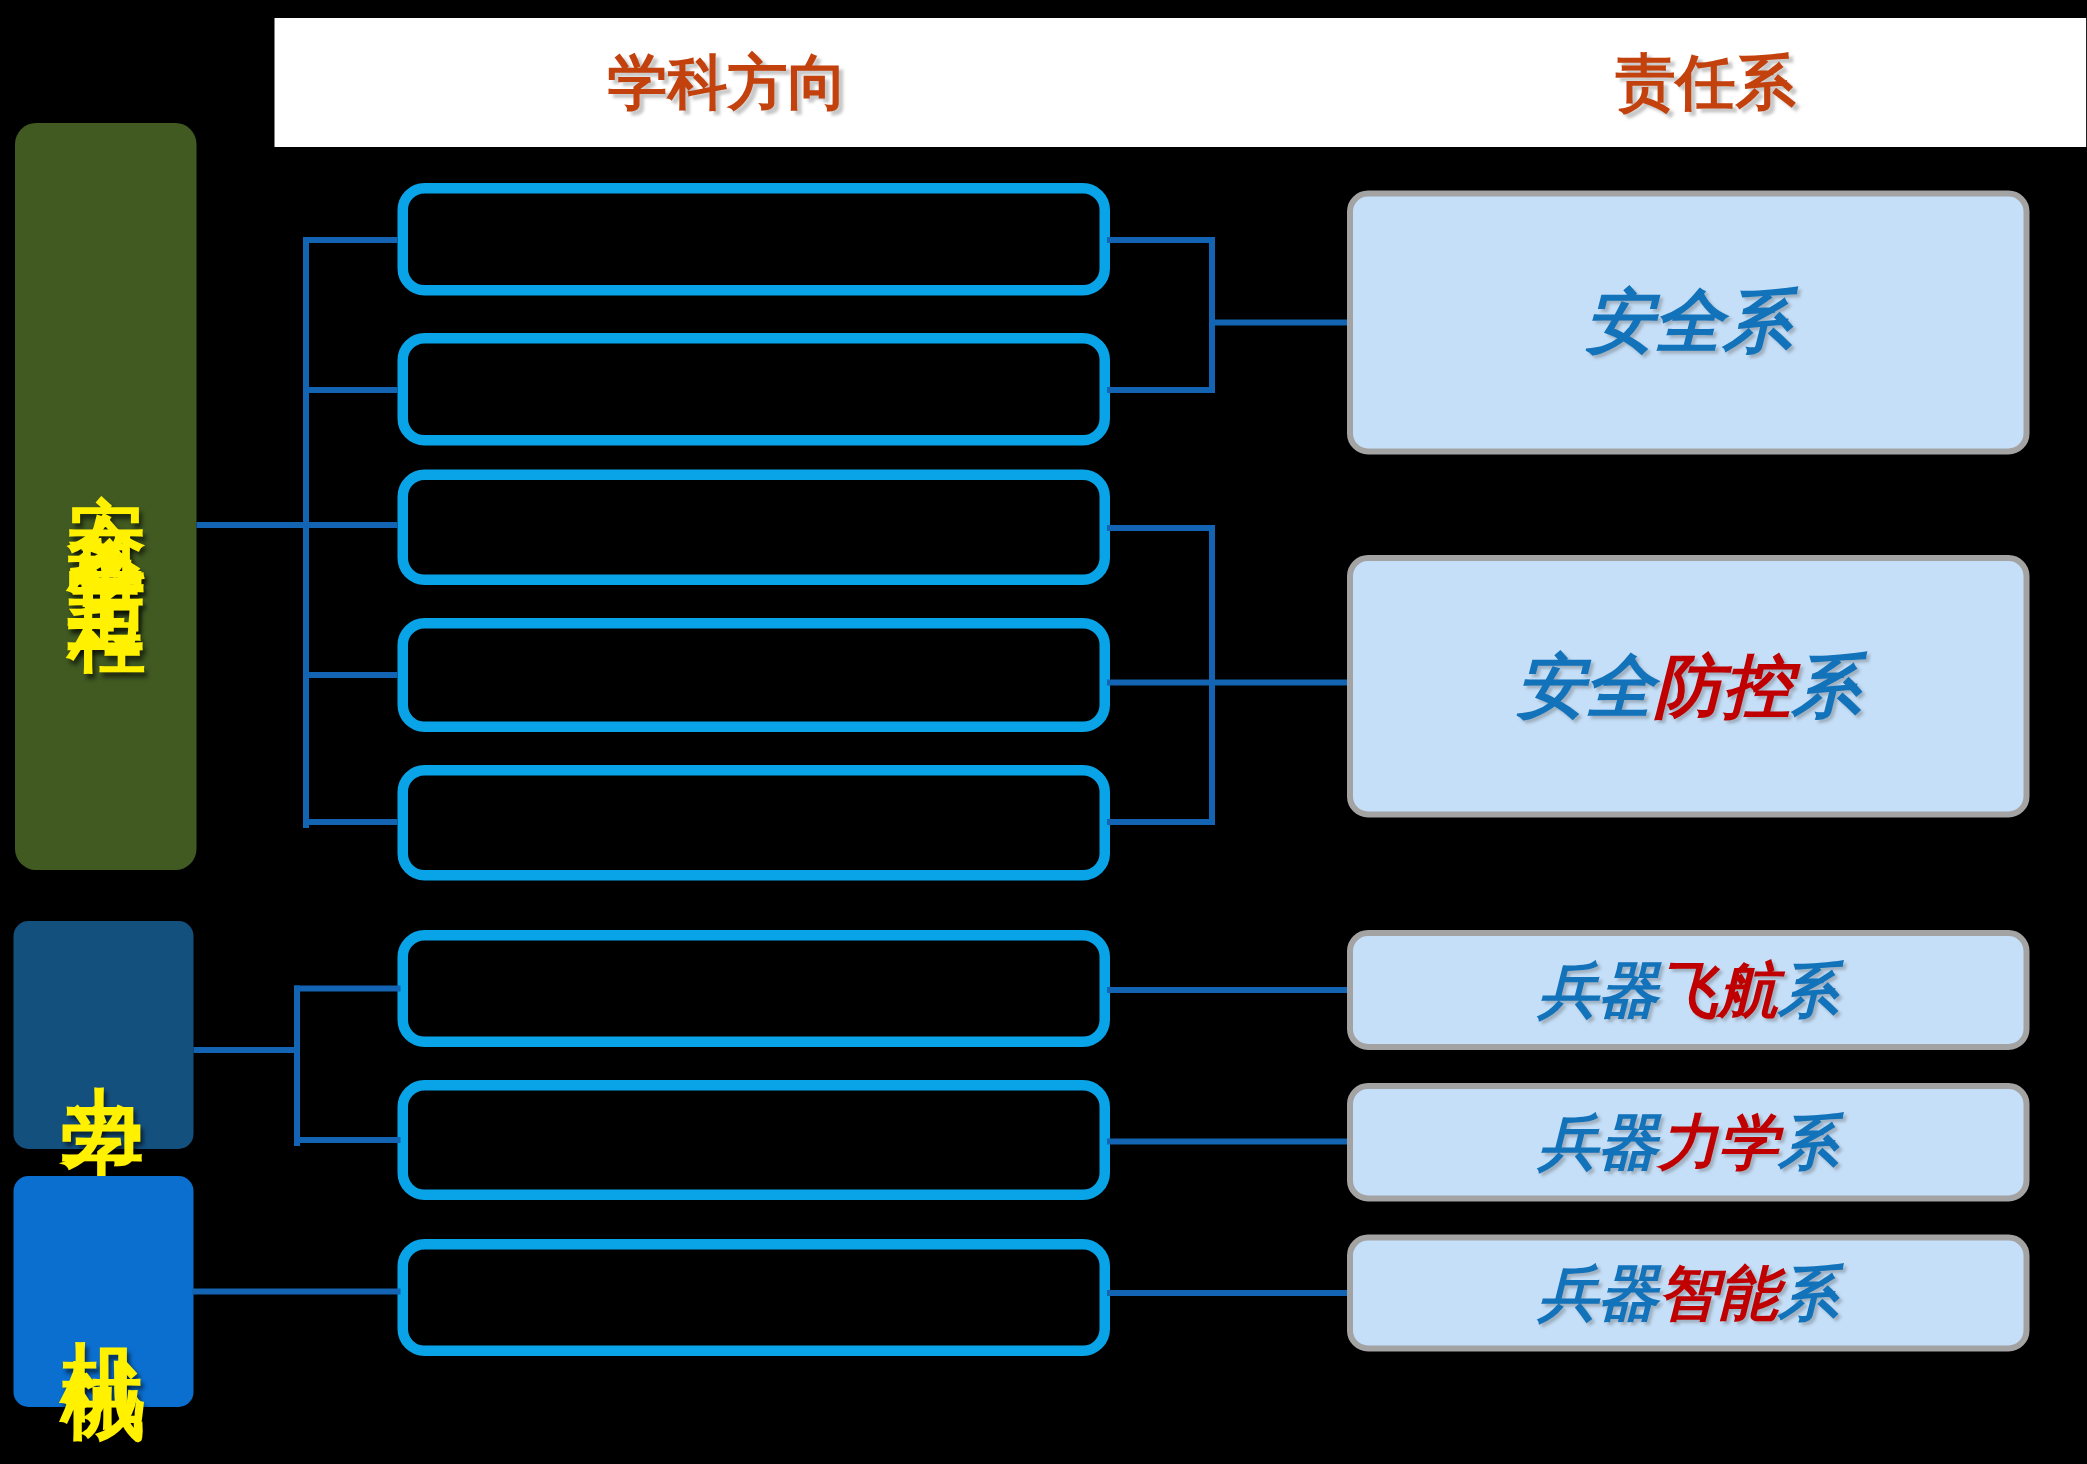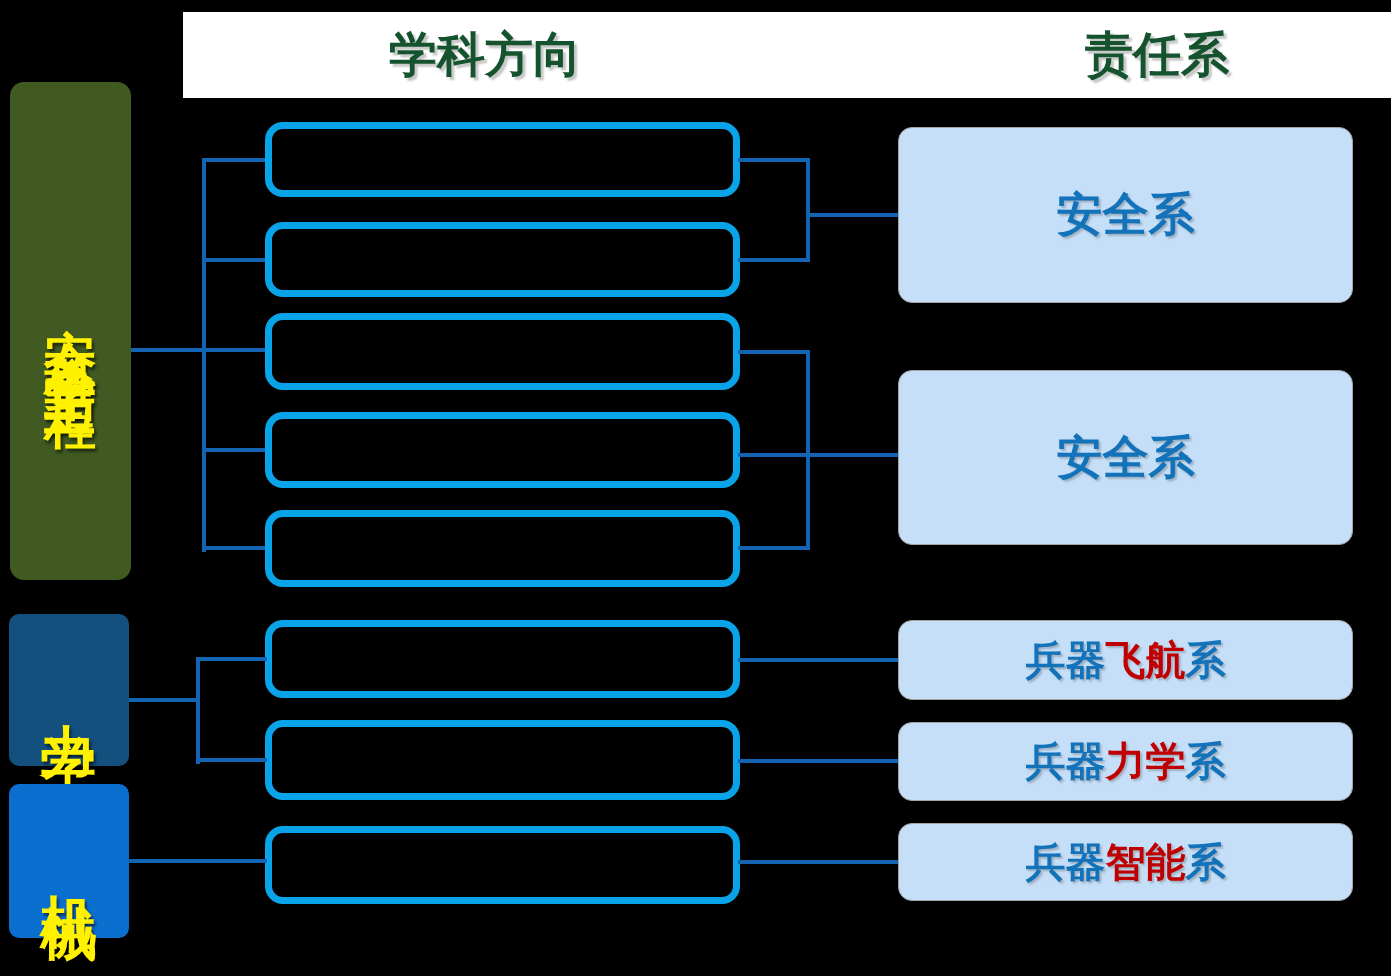--- a/index.html
+++ b/index.html
@@ -4,25 +4,25 @@
 <style>
   html,body{margin:0;padding:0;background:#000;}
   #stage{
     position:relative;width:1391px;height:976px;background:#000;overflow:hidden;
     font-family:"Liberation Sans","DejaVu Sans",sans-serif;font-weight:bold;
   }
   
   .header-band{position:absolute;left:183px;top:12px;width:1208px;height:86px;background:#ffffff;}
   .header-title{
     position:absolute;top:50%;transform:translate(-50%,-50%);
-    font-size:48px;color:#14532d;white-space:nowrap;
+    font-size:40px;color:#c2410c;white-space:nowrap;
     text-shadow:3px 3px 2px rgba(130,130,130,0.45);
   }
   #hdr-direction{left:302px;}
-  #hdr-dept{left:974px;}
+  #hdr-dept{left:954px;}
 
   
   .cat{
     position:absolute;display:flex;align-items:center;justify-content:center;
     color:#FFF100;text-shadow:2px 3px 3px rgba(0,0,0,0.55);
   }
   .cat-text{writing-mode:vertical-rl;text-orientation:upright;line-height:1;}
   #cat-safety{left:10px;top:82px;width:121px;height:498px;background:#405A22;border-radius:14px;font-size:52px;}
   #cat-safety .cat-text{letter-spacing:13px;}
   #cat-mechanics{left:9px;top:614px;width:120px;height:152px;background:#14507E;border-radius:10px;font-size:56px;}
@@ -40,23 +40,24 @@
   #m3{top:313px;height:77px;}
   #m4{top:412px;height:76px;}
   #m5{top:510px;height:77px;}
   #m6{top:620px;height:78px;}
   #m7{top:720px;height:80px;}
   #m8{top:826px;height:78px;}
 
   
   .dept{
     position:absolute;left:898px;width:455px;box-sizing:border-box;
-    border:1px solid #a3a3a3;border-radius:14px;background:#C5DFF8;
+    border:4px solid #a3a3a3;border-radius:14px;background:#C5DFF8;
     display:flex;align-items:center;justify-content:center;white-space:nowrap;
     text-shadow:2px 2px 2px rgba(90,90,90,0.35);
+    font-style:italic;
   }
   .dept .blue{color:#1272BA;}
   .dept .red{color:#C00000;}
   #r1{top:127px;height:176px;font-size:46px;}
   #r2{top:370px;height:175px;font-size:46px;}
   #r3{top:620px;height:80px;font-size:40px;}
   #r4{top:722px;height:79px;font-size:40px;}
   #r5{top:823px;height:78px;font-size:40px;}
 
   
@@ -114,20 +115,21 @@
   <div id="m6" class="mid"></div>
   <div id="m7" class="mid"></div>
   <div id="m8" class="mid"></div>
 
   <div id="r1" class="dept">
     <span class="blue">安全</span>
       <span class="blue">系</span>
   </div>
   <div id="r2" class="dept">
     <span class="blue">安全</span>
+      <span class="red">防控</span>
       <span class="blue">系</span>
   </div>
   <div id="r3" class="dept">
     <span class="blue">兵器</span>
       <span class="red">飞航</span>
       <span class="blue">系</span>
   </div>
   <div id="r4" class="dept">
     <span class="blue">兵器</span>
       <span class="red">力学</span>

